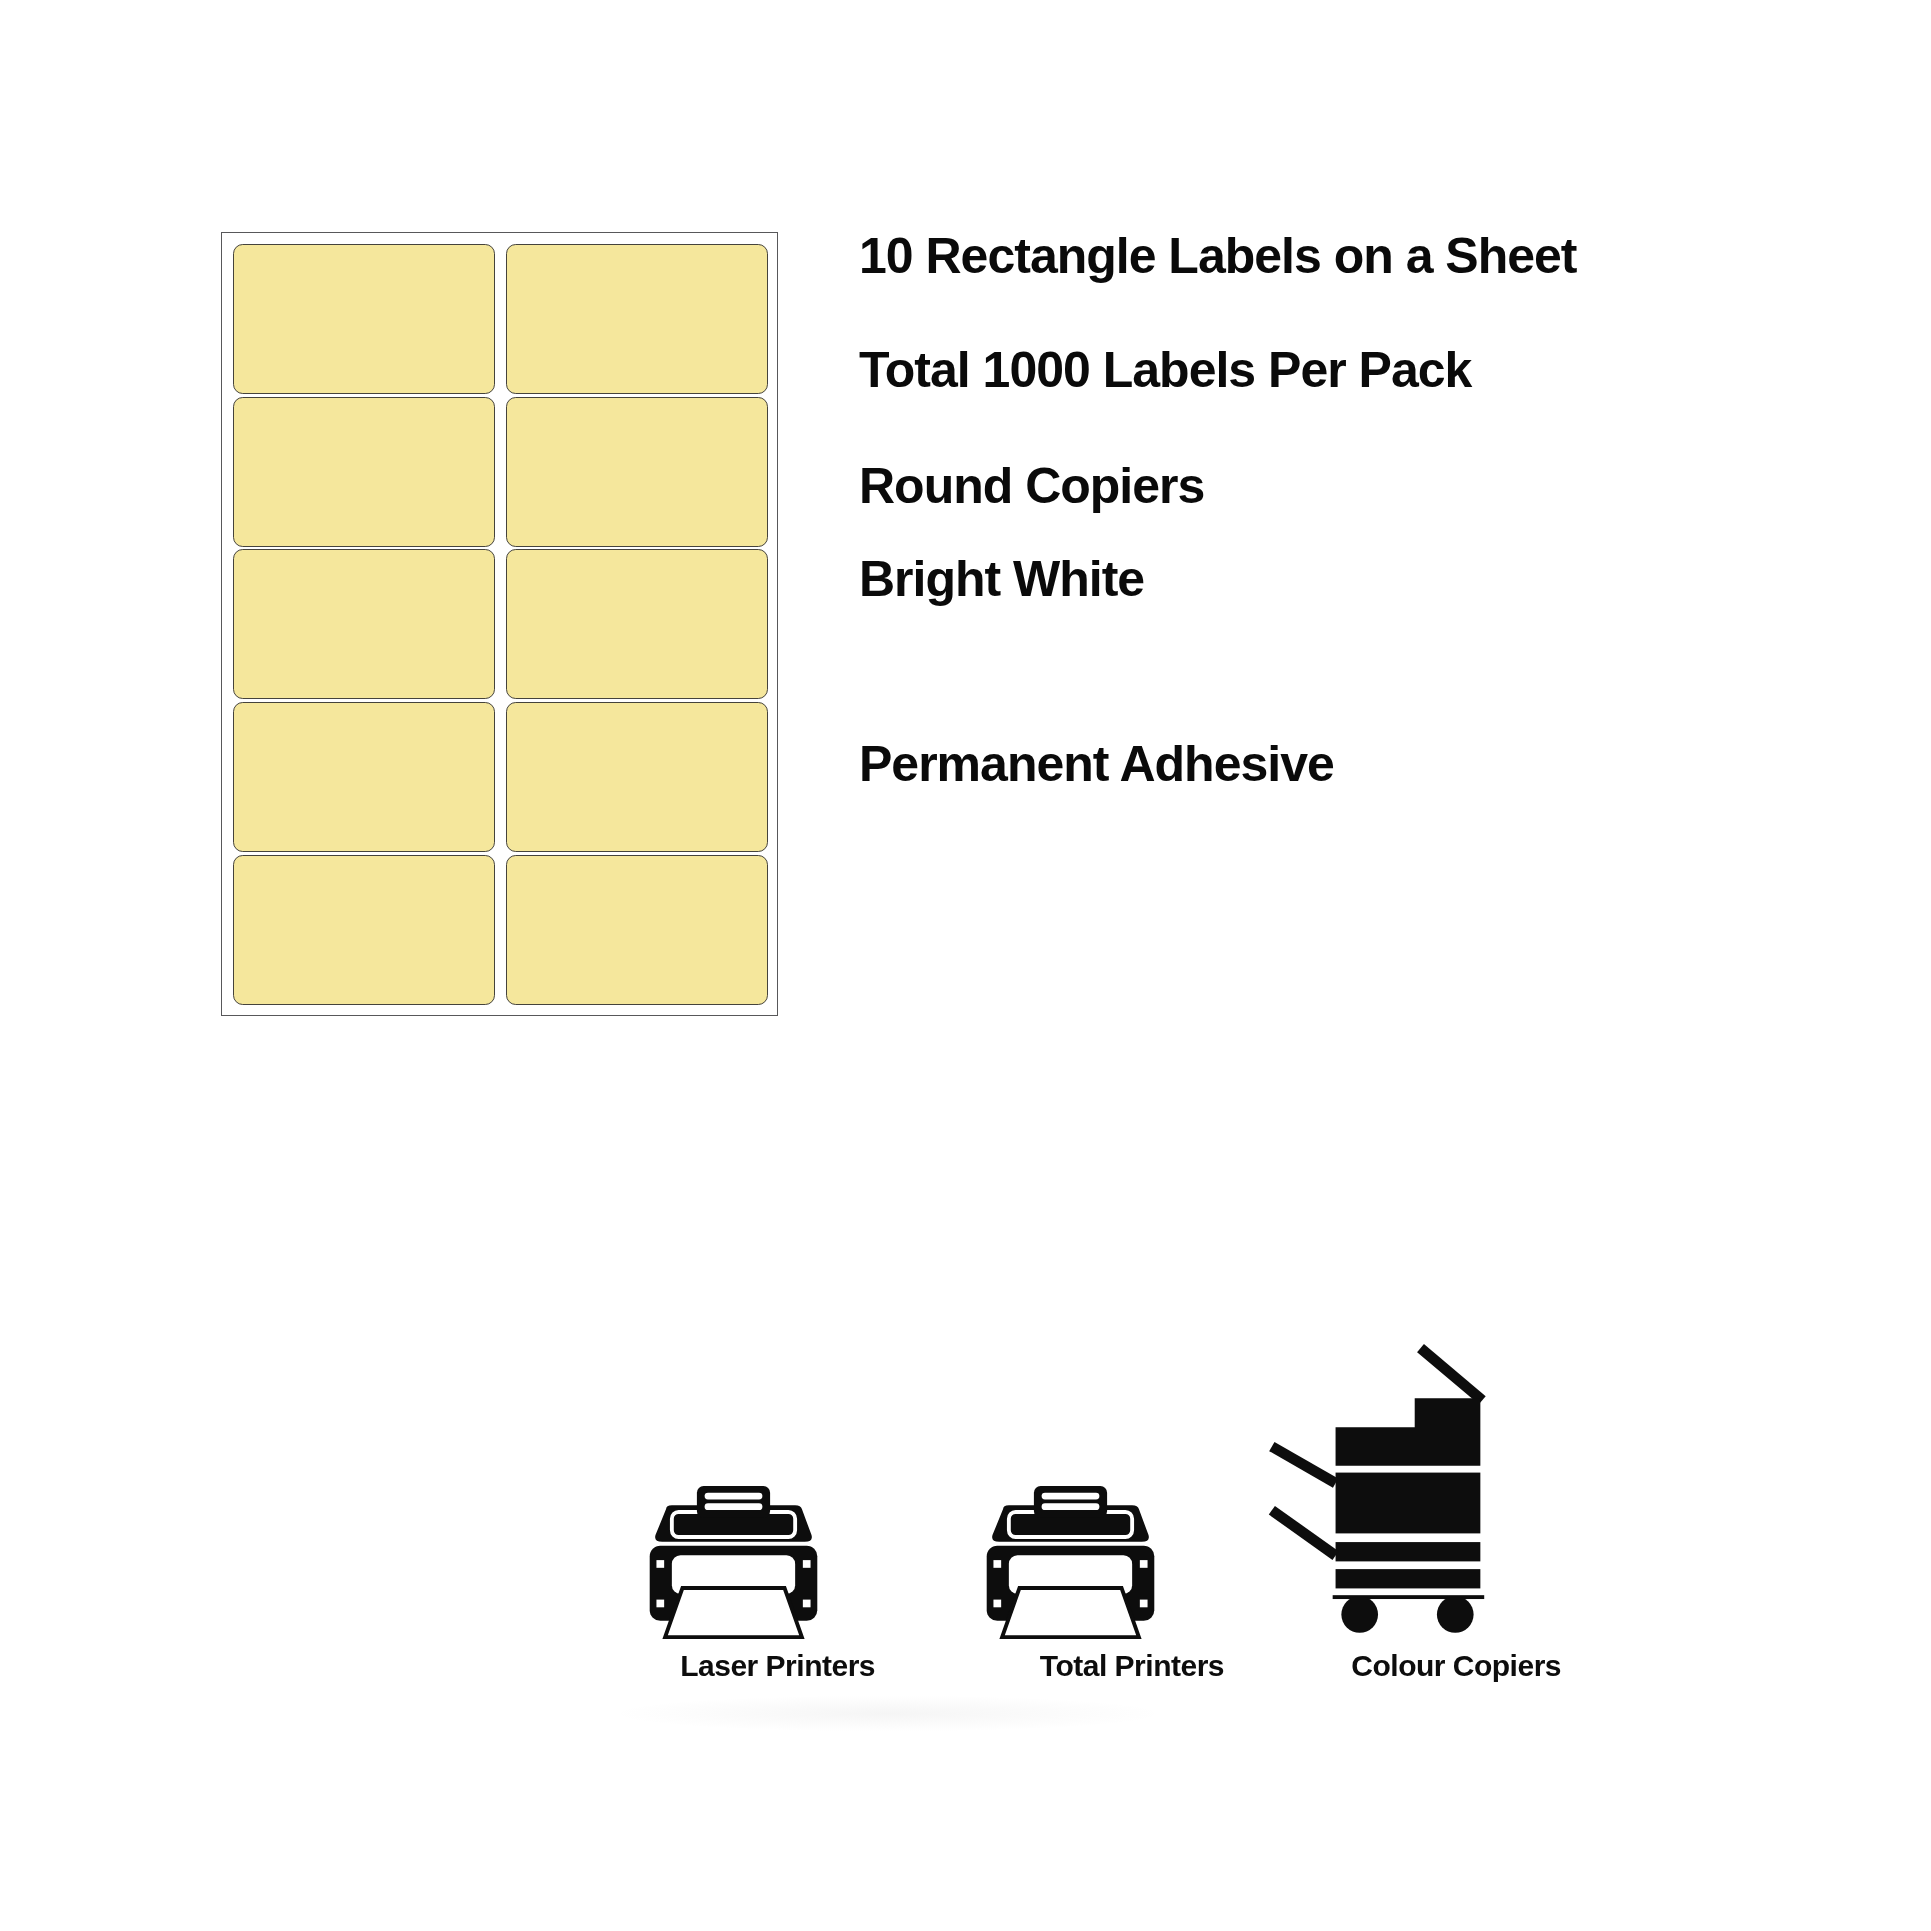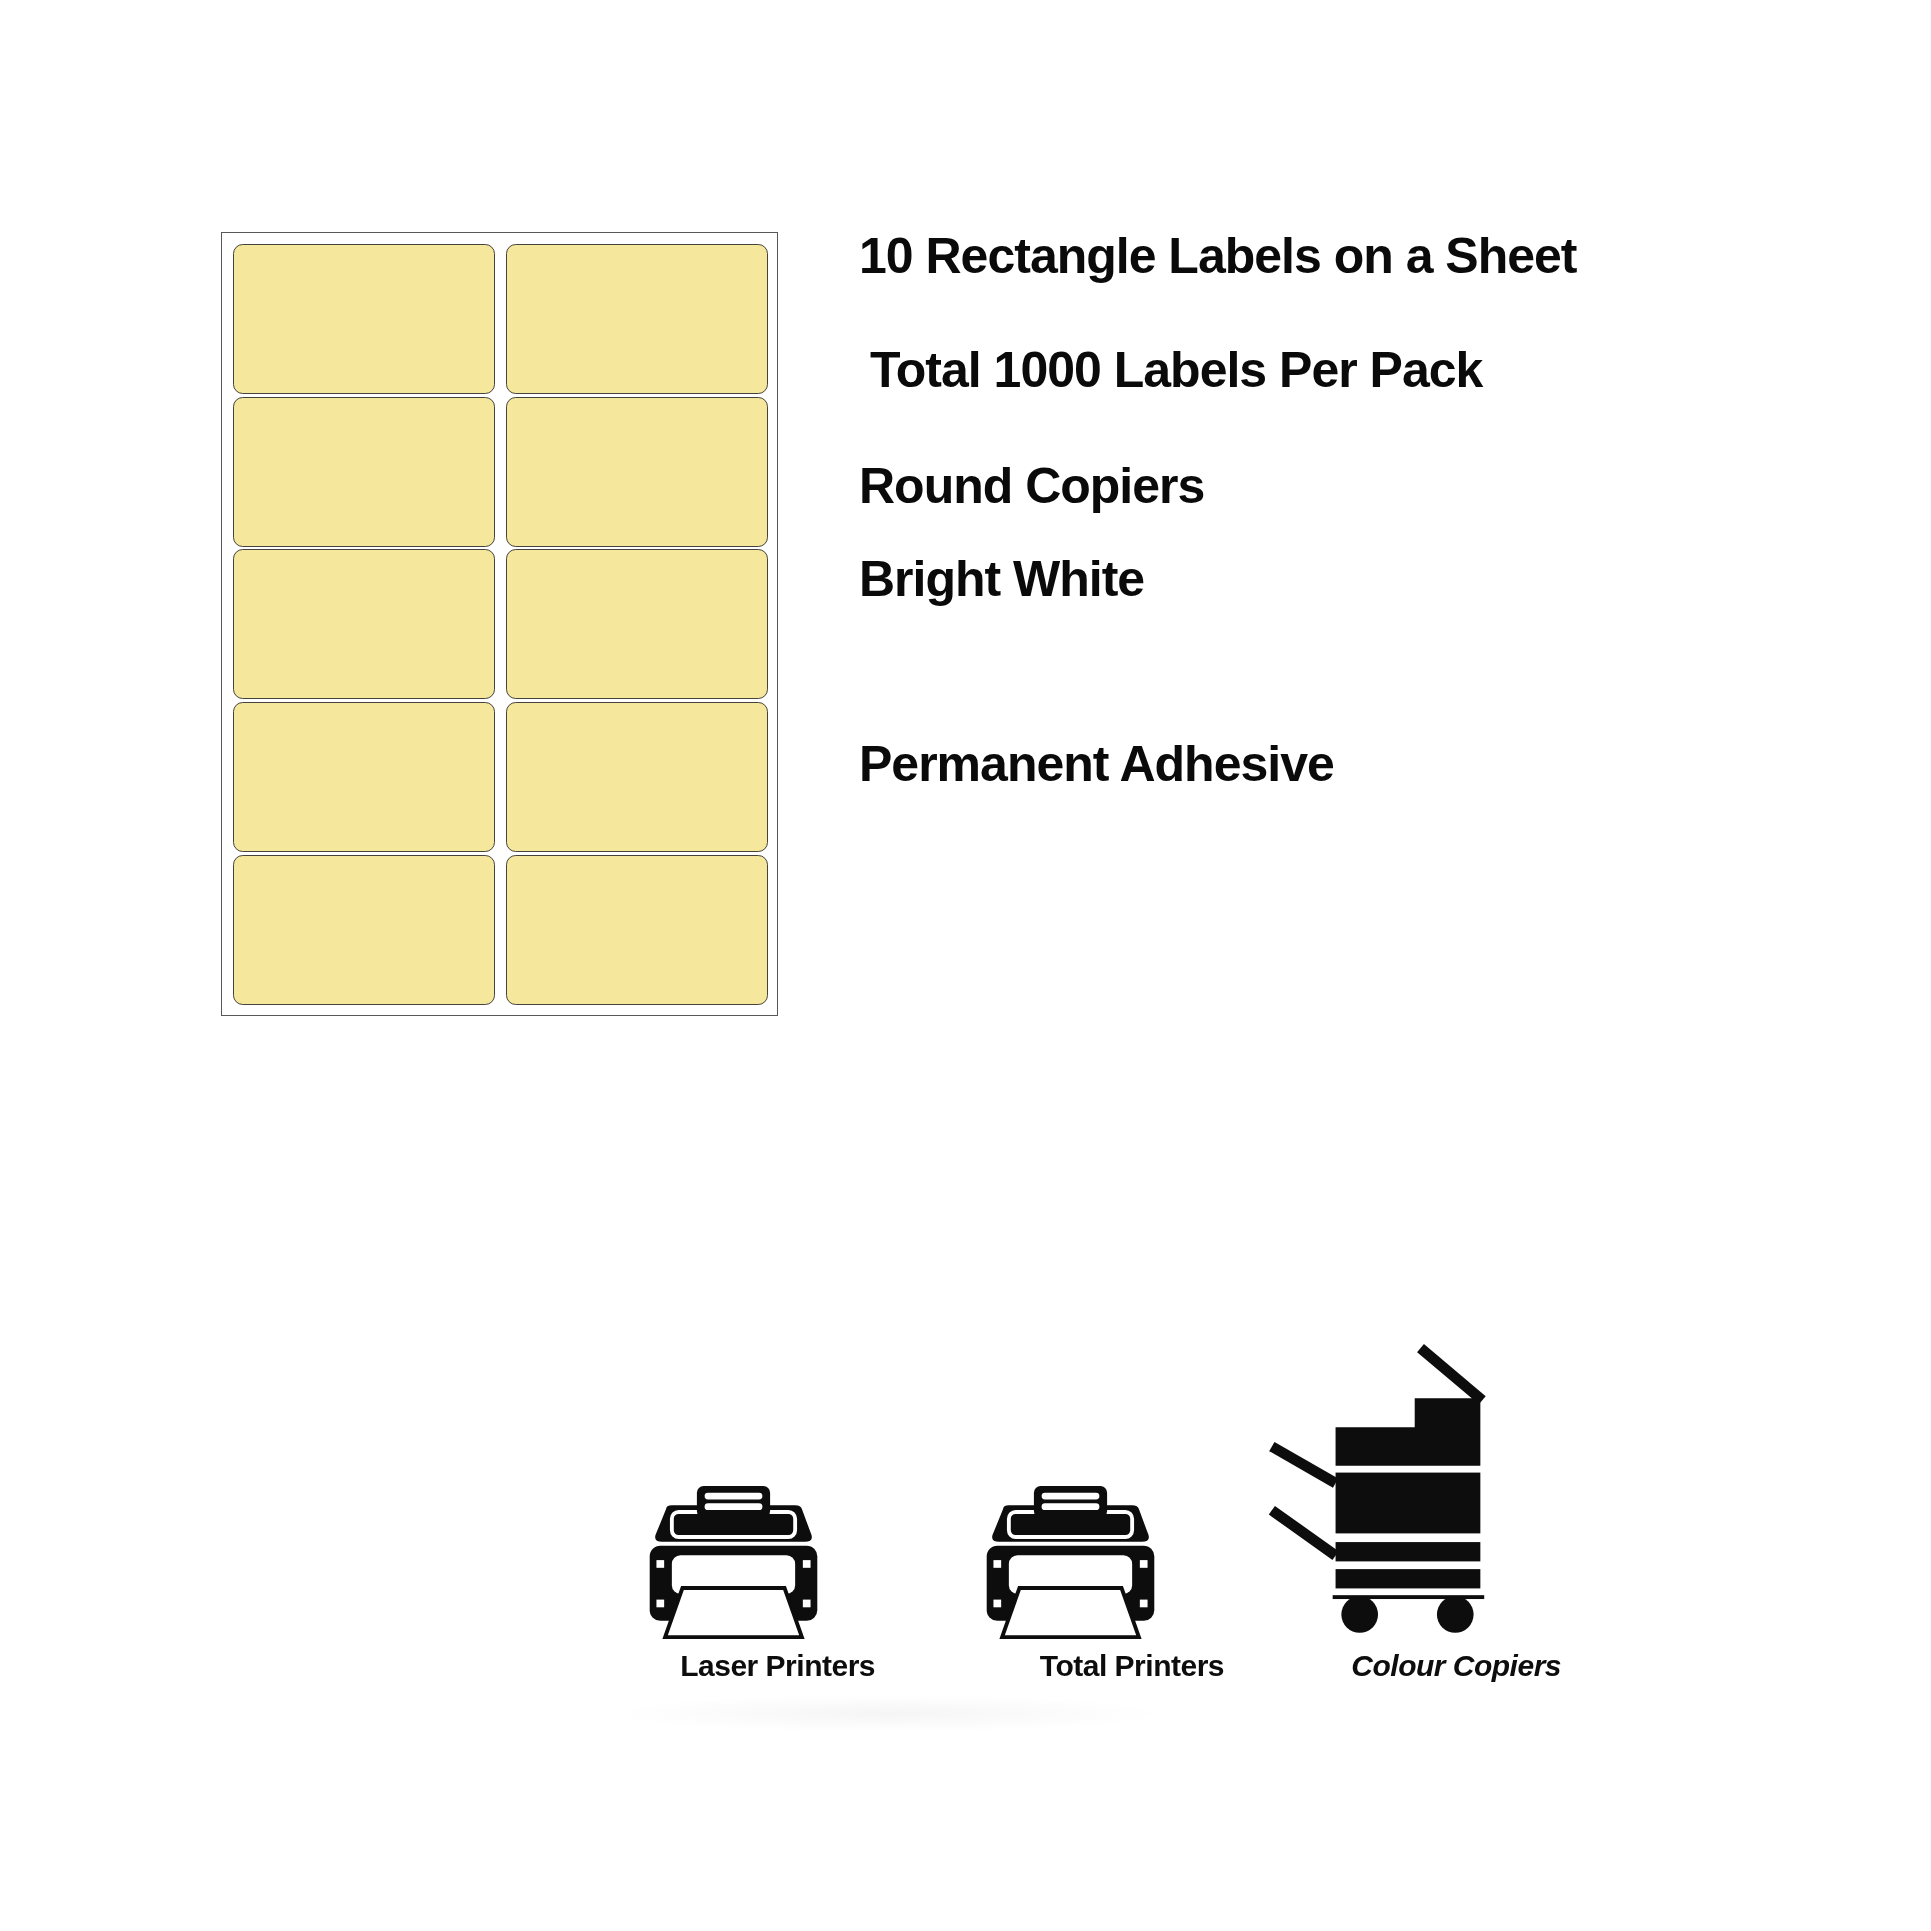--- a/index.html
+++ b/index.html
@@ -28,21 +28,21 @@
     border:1.5px solid #45433c;
     border-radius:9.7px;
   }
 
   
   .feature{
     position:absolute;left:859px;
     font-size:50px;line-height:50px;font-weight:bold;
     letter-spacing:-1px;white-space:nowrap;color:#0a0a0a;
   }
-  .f1{top:231px;} .f2{top:345px;margin-left:11px;} .f3{top:461px;} .f4{top:554px;} .f5{top:700px;margin-top:39px;}
+  .f1{top:231px;} .f2{top:345px;} .f3{top:461px;} .f4{top:554px;} .f5{top:700px;margin-top:39px;}
 
   
   .work-with{
     position:absolute;left:214px;top:1305px;
     font-size:64px;line-height:64px;font-weight:bold;
     letter-spacing:1px;color:#0a0a0a;
     -webkit-text-stroke:1.7px #0a0a0a;
     white-space:nowrap;
   }
 
@@ -51,21 +51,21 @@
   .icon-inkjet{left:979px;top:1480px;width:183px;height:166px;}
   .icon-copier{left:1268px;top:1343px;width:222px;height:292px;}
 
   .compat-caption{
     position:absolute;top:1646px;width:290px;height:39px;
     text-align:right;font-size:30px;line-height:39px;font-weight:bold;
     letter-spacing:-0.5px;color:#0d0d0d;white-space:nowrap;
   }
   .cap-laser{left:585px;}
   .cap-inkjet{left:934px;}
-  .cap-copier{left:1271px;font-style:italic;}
+  .cap-copier{left:1271px;}
 
   
   .soft-shadow{
     position:absolute;left:608px;top:1695px;width:560px;height:37px;
     background:radial-gradient(ellipse at center,rgba(60,60,60,0.05) 0%,rgba(60,60,60,0.0) 70%);
   }
 </style>
 </head>
 <body>
 

